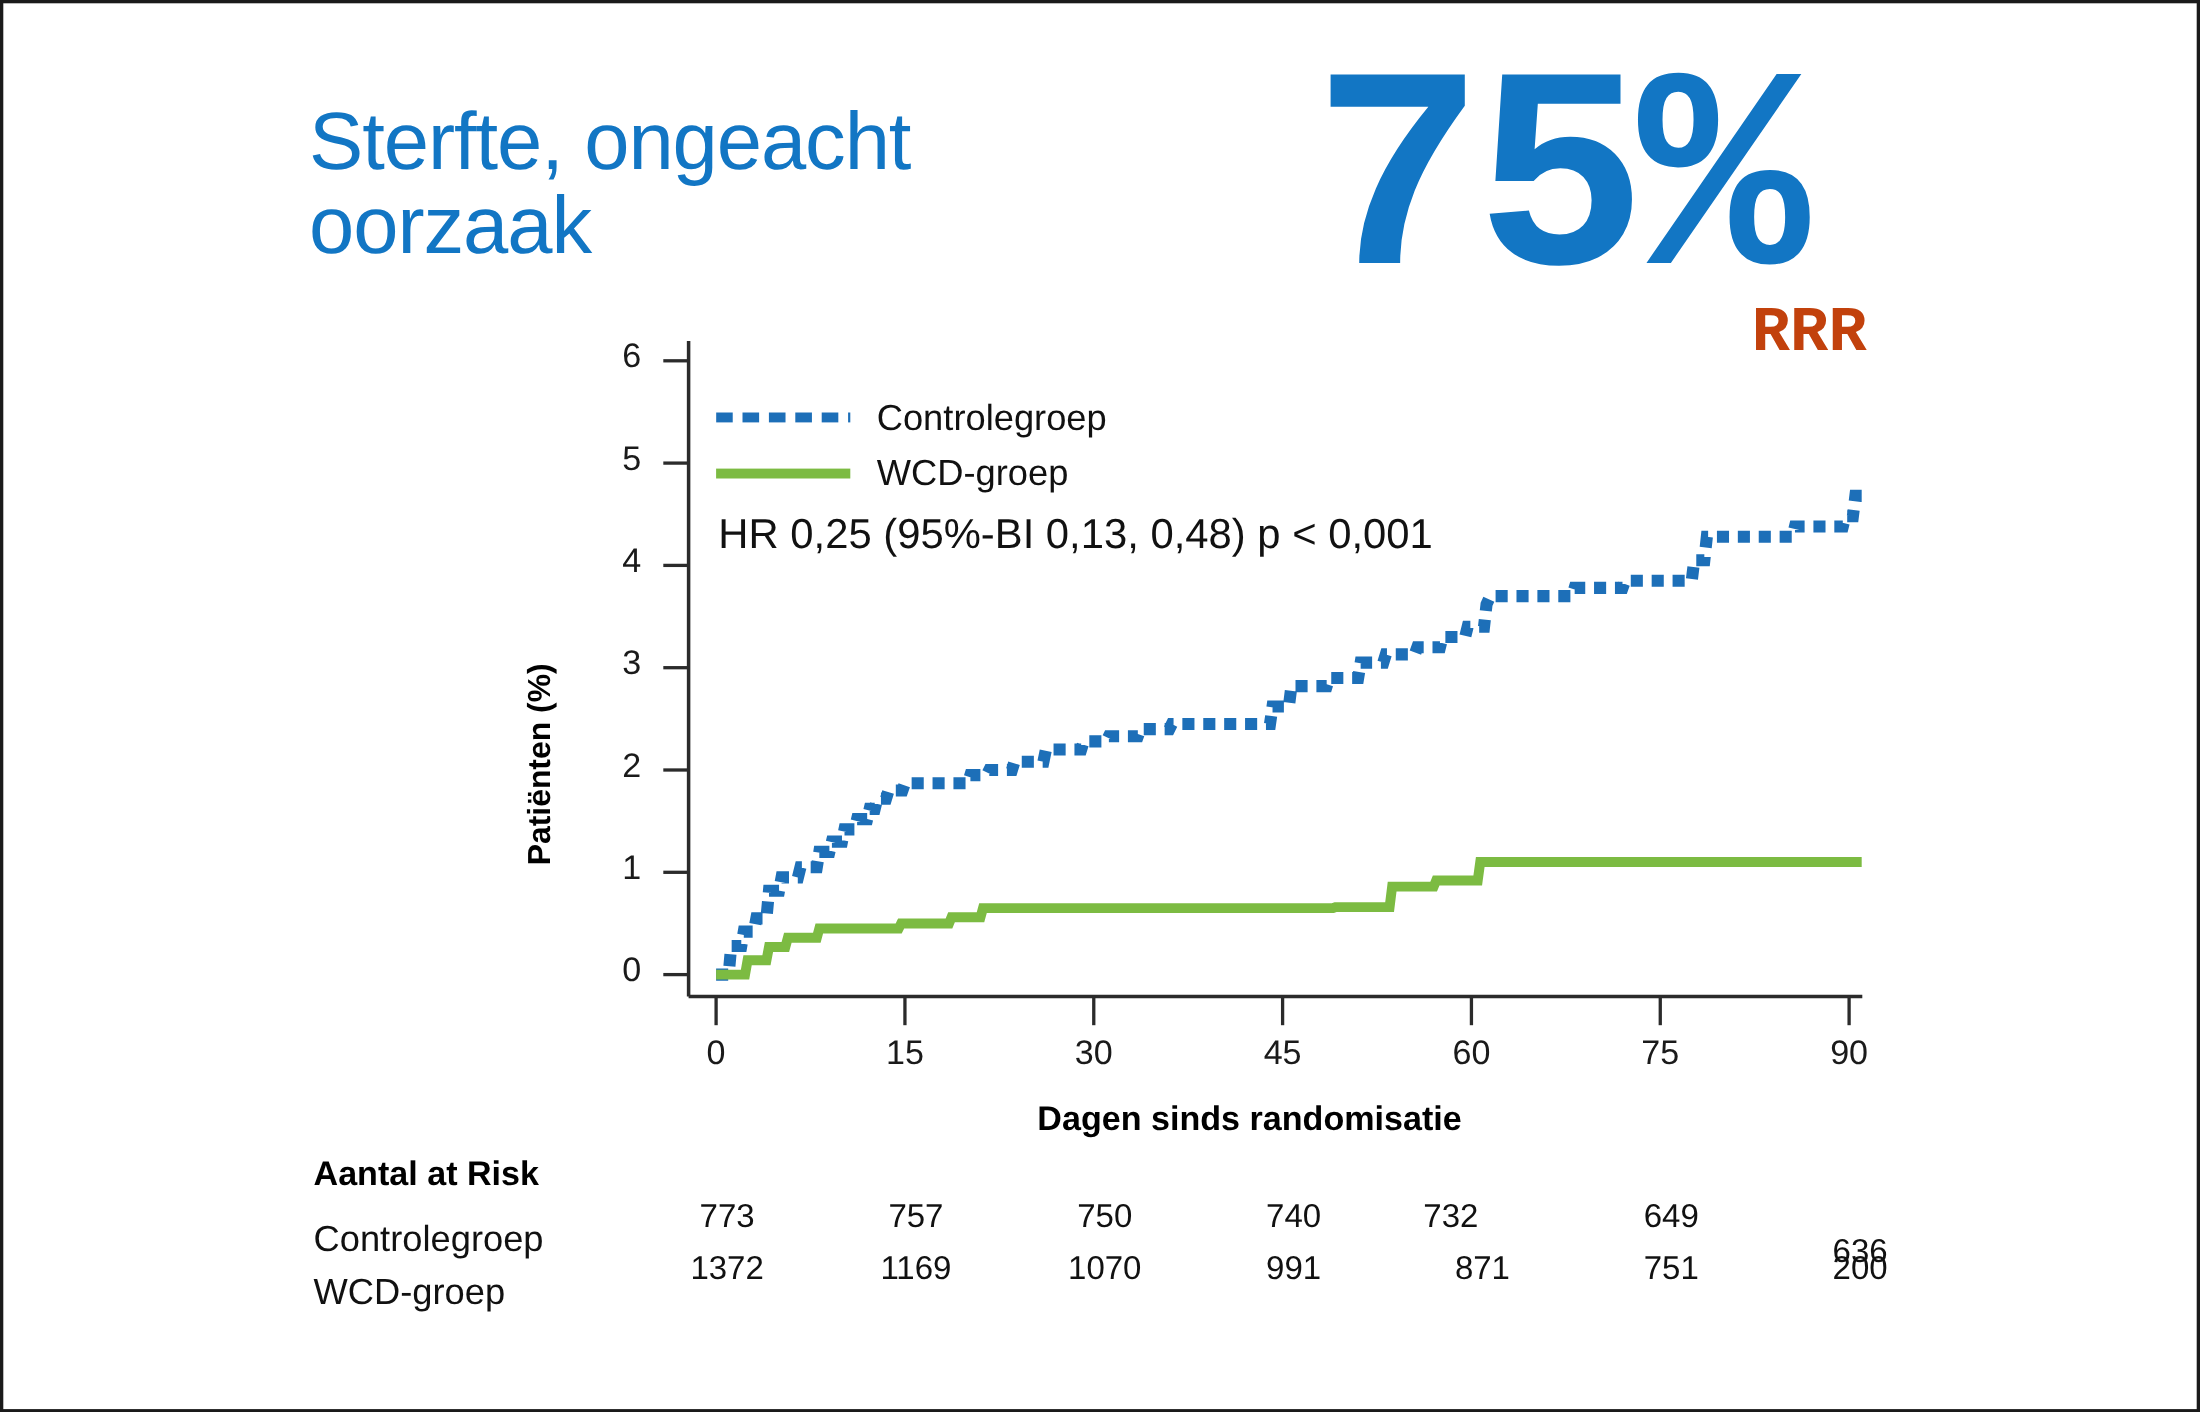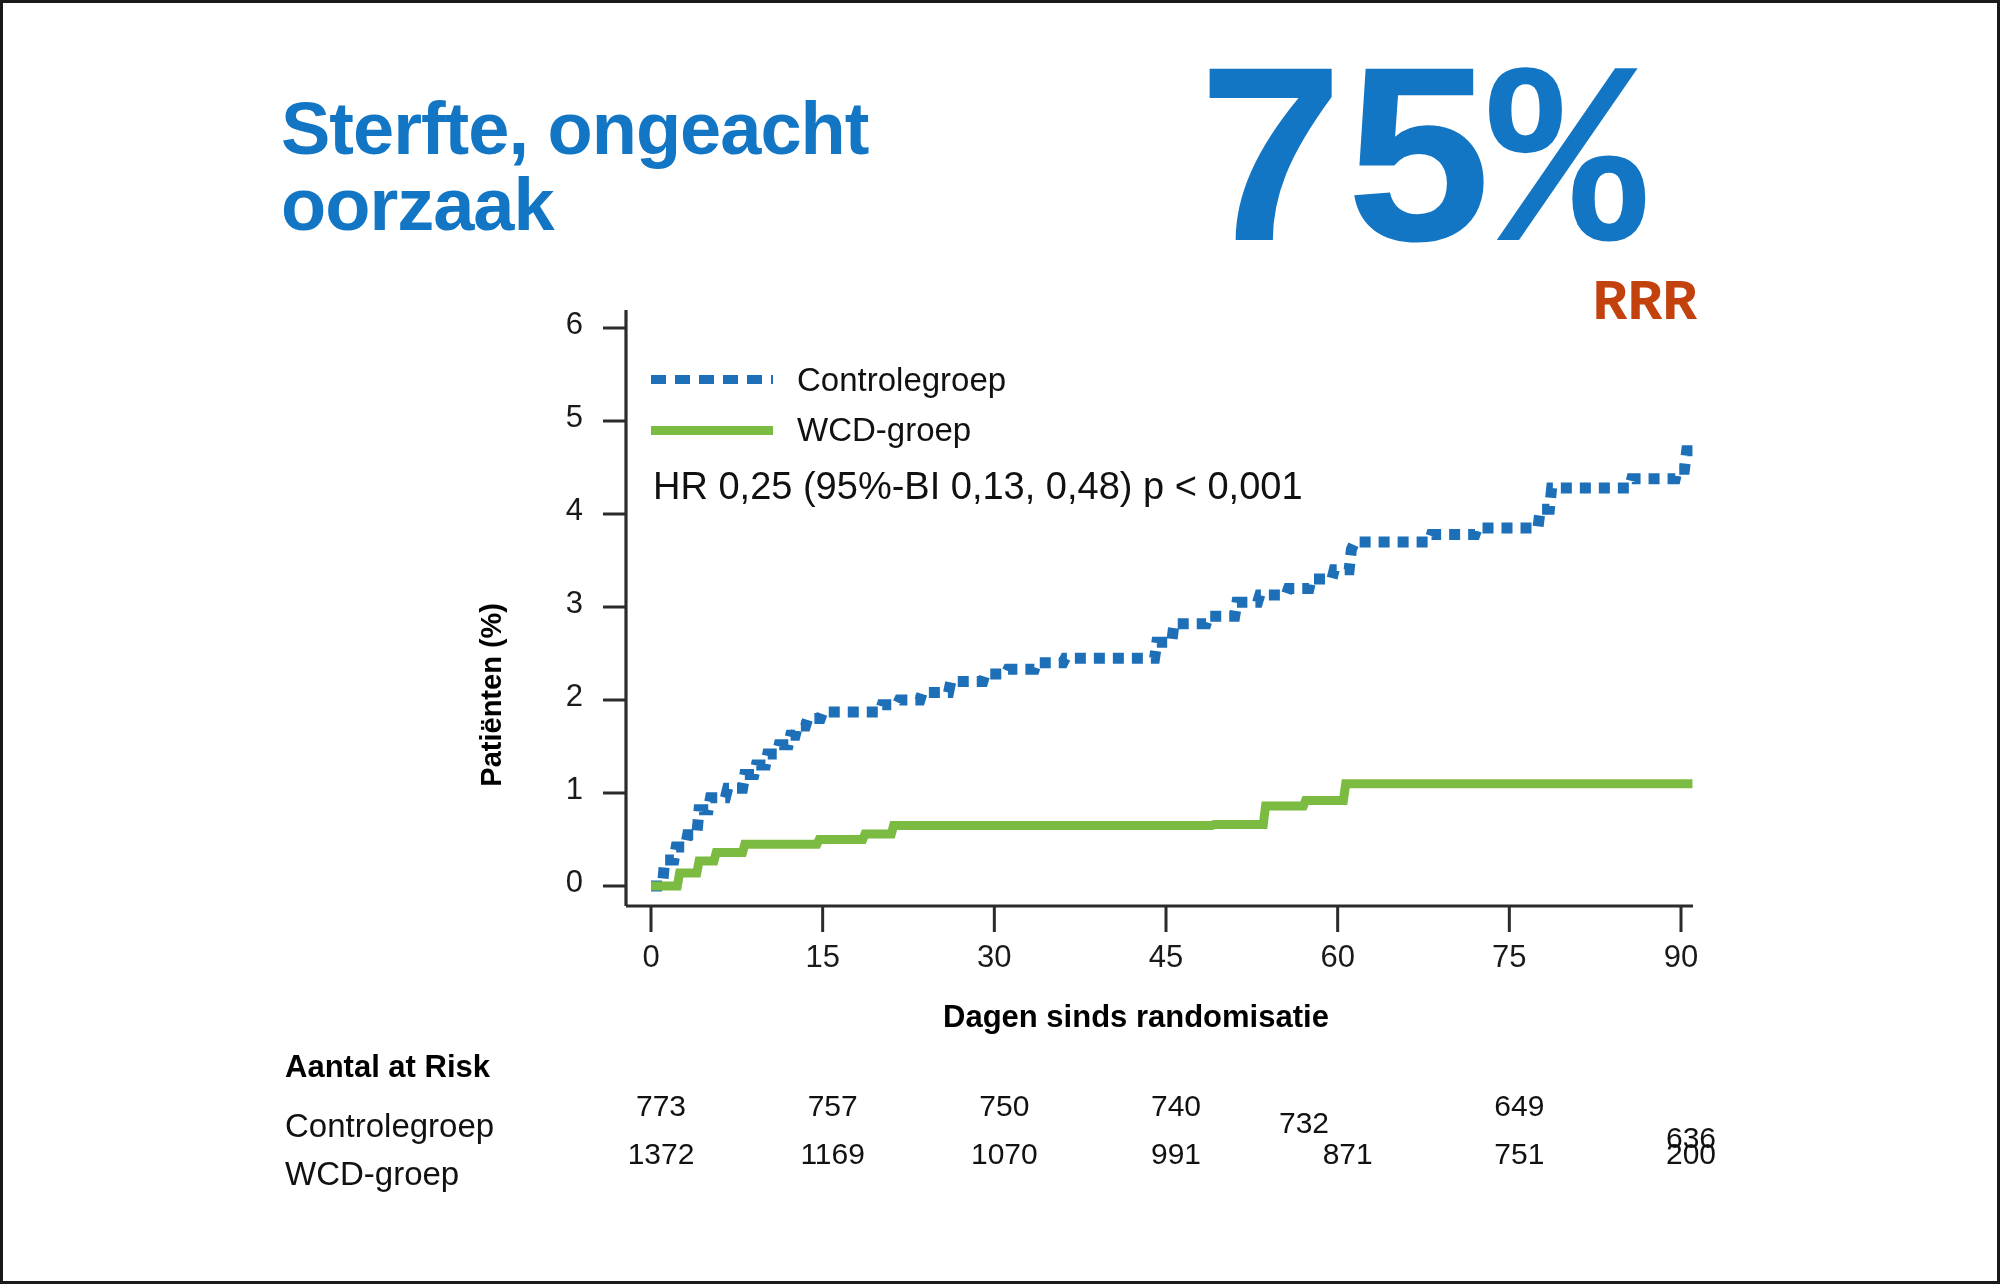--- a/index.html
+++ b/index.html
@@ -20,21 +20,21 @@
     overflow: hidden;
   }
 
   
   #title {
     position: absolute;
     left: 278px;
     top: 88px;
     width: 820px;
     font-size: 74px;
-    font-weight: bold;
+    font-weight: normal;
     line-height: 1.03;
     color: #1276c4;
     letter-spacing: -1px;
   }
   #rrr-block {
     position: absolute;
     left: 1190px;
     top: 72px;
     width: 520px;
     height: 240px;
@@ -257,21 +257,21 @@
   <div id="atrisk">
     <div id="atrisk-title">Aantal at Risk</div>
     <div id="atrisk-rows">
         <div class="atrisk-row">
           <div class="atrisk-name">Controlegroep</div>
           <div class="atrisk-vals">
             <div class="atrisk-val" style="left: 69px;">773</div>
             <div class="atrisk-val" style="left: 240.667px;">757</div>
             <div class="atrisk-val" style="left: 412.333px;">750</div>
             <div class="atrisk-val" style="left: 584px;">740</div>
-            <div class="atrisk-val" style="left: 712px; margin-top: 17px;">732</div>
+            <div class="atrisk-val" style="left: 727px;">732</div>
             <div class="atrisk-val" style="left: 927.333px;">649</div>
             <div class="atrisk-val" style="left: 1099px; margin-top: 32px;">636</div>
           </div>
         </div>
         <div class="atrisk-row">
           <div class="atrisk-name">WCD-groep</div>
           <div class="atrisk-vals">
             <div class="atrisk-val" style="left: 69px;">1372</div>
             <div class="atrisk-val" style="left: 240.667px;">1169</div>
             <div class="atrisk-val" style="left: 412.333px;">1070</div>

